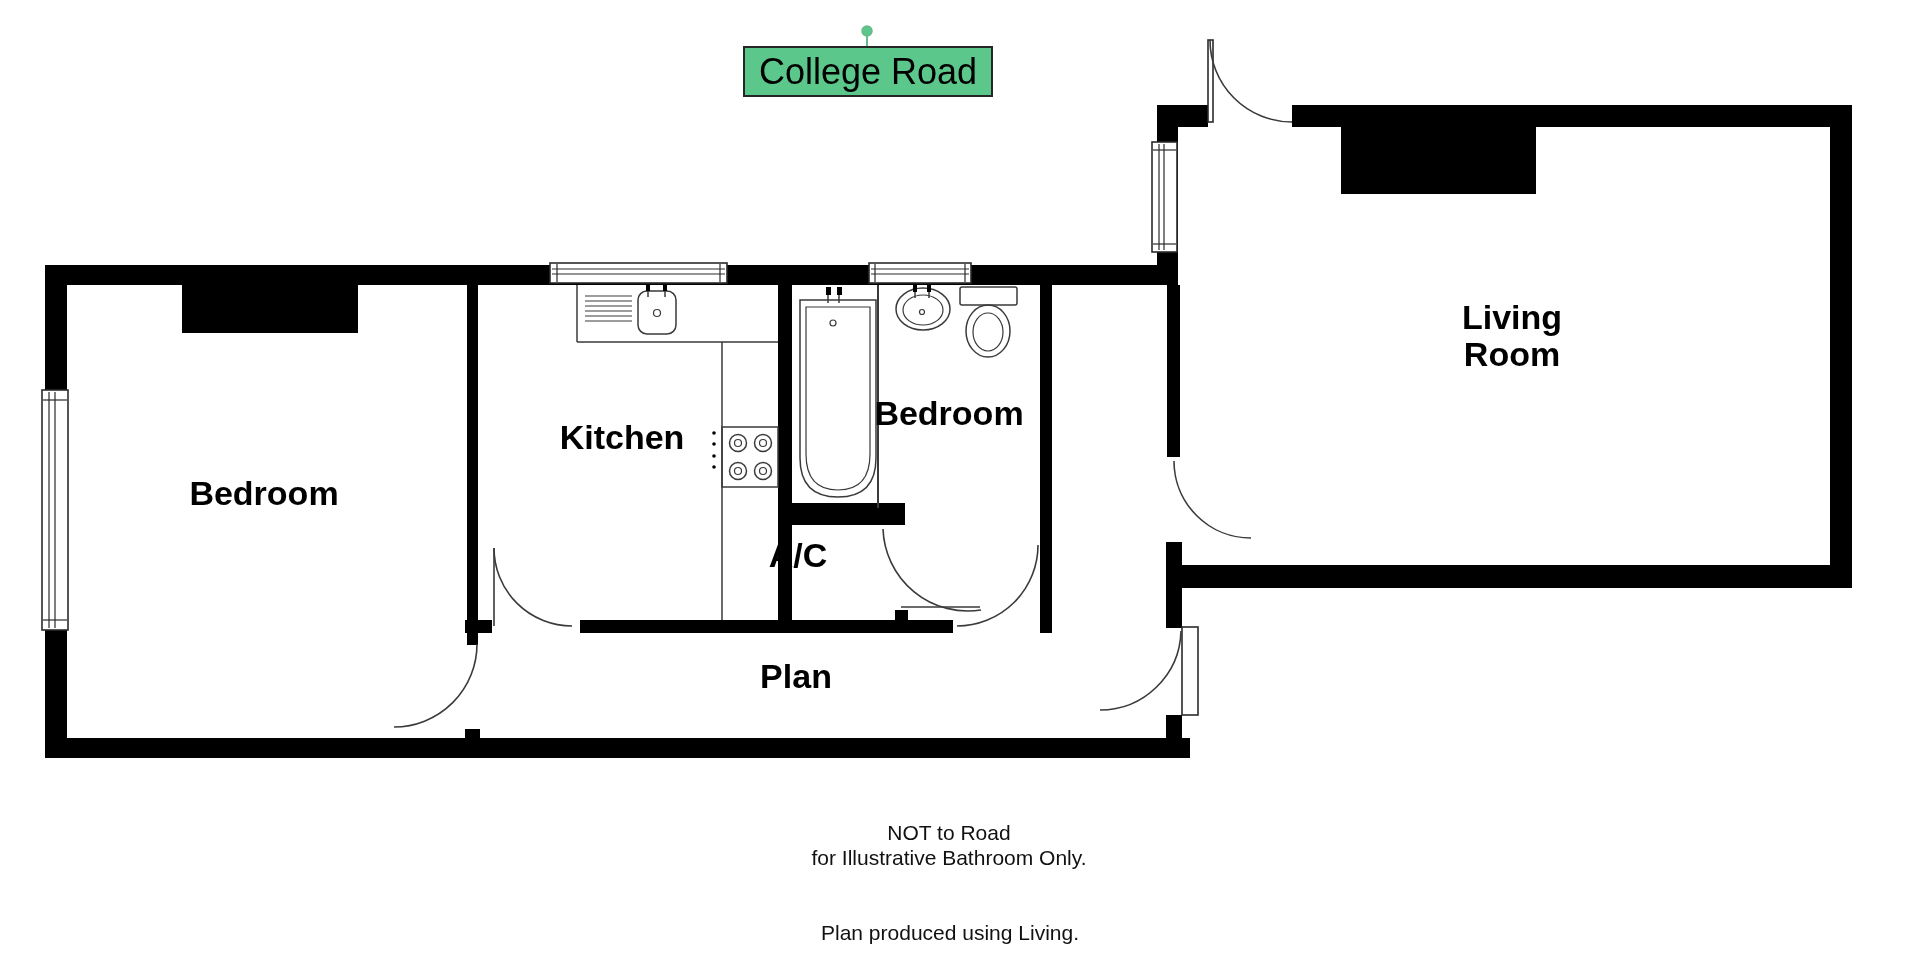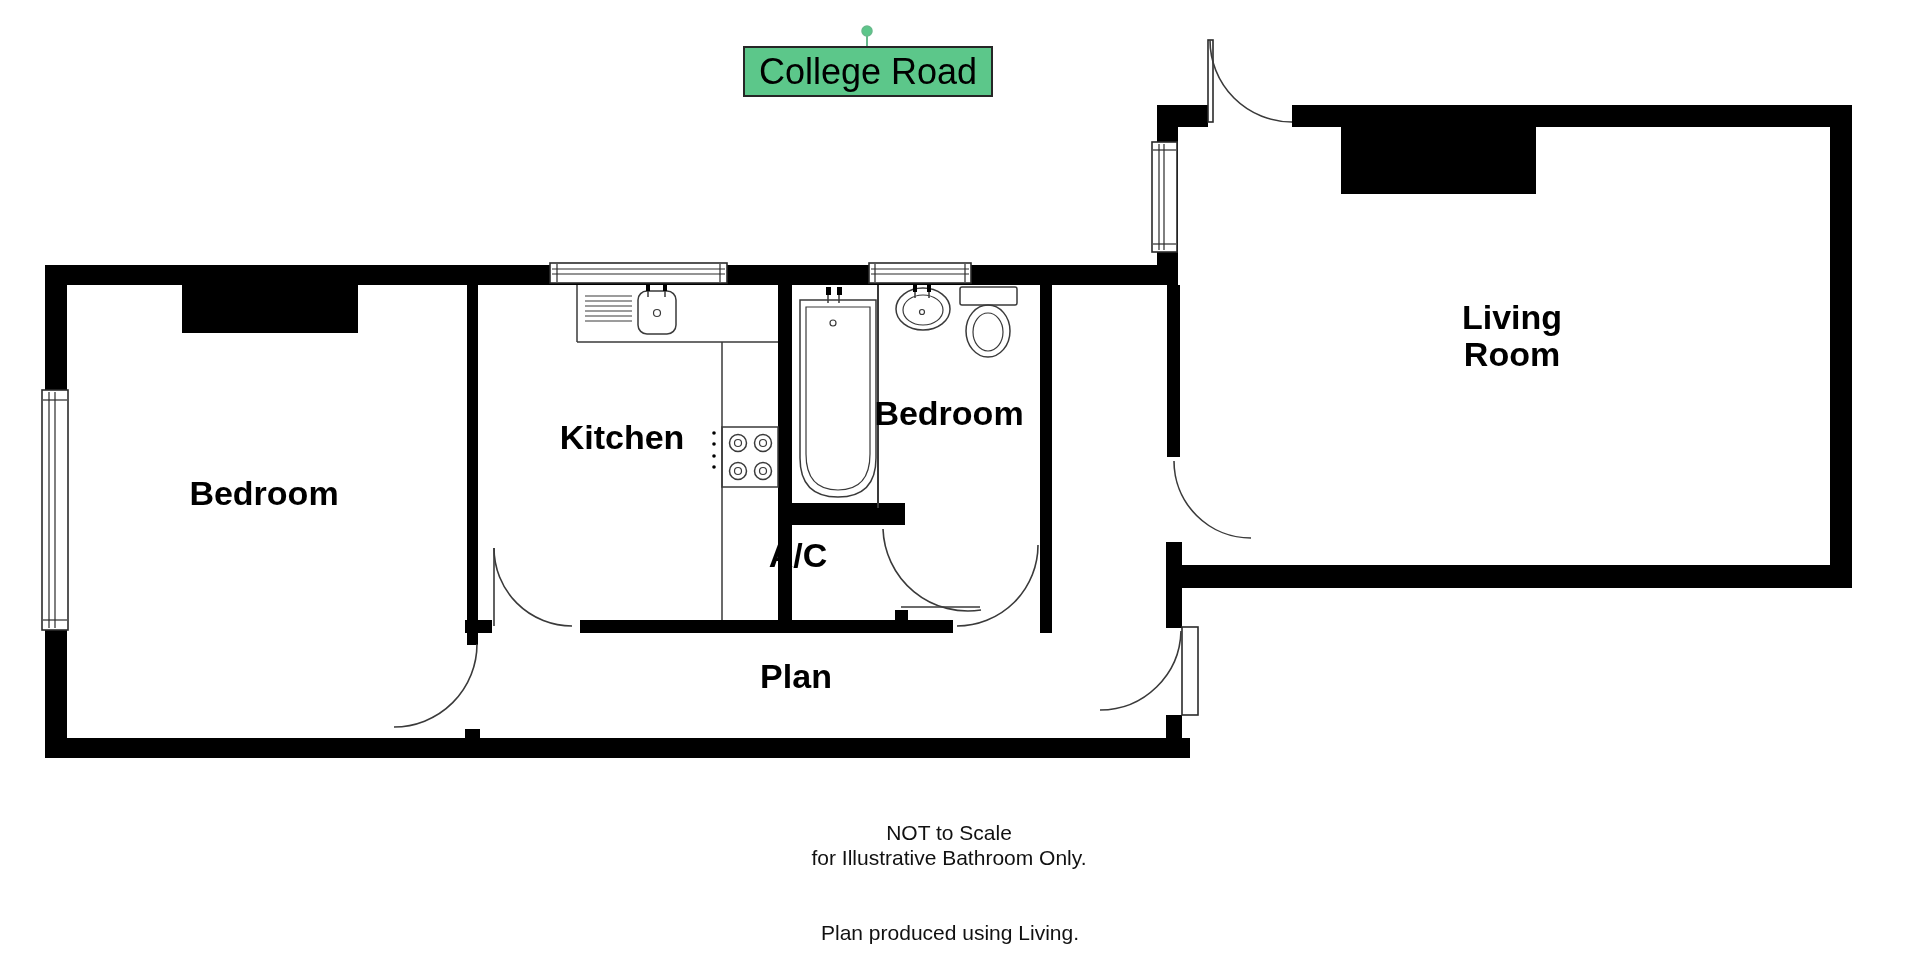--- a/index.html
+++ b/index.html
@@ -184,18 +184,18 @@
 
   <div class="room-label" style="left:264px;top:494px">Bedroom</div>
   <div class="room-label" style="left:622px;top:438px">Kitchen</div>
   <div class="room-label" style="left:949px;top:414px">Bedroom</div>
   <div class="room-label" style="left:798px;top:556px">A/C</div>
   <div class="room-label" style="left:796px;top:677px">Plan</div>
   <div class="room-label" style="left:1512px;top:336px">Living
 Room</div>
 
   <div class="footer" style="left:949px;top:820px">
-    <div>NOT to Scale</div>
+    <div>NOT to Road</div>
     <div>for Illustrative Bathroom Only.</div>
   </div>
   <div class="footer" style="left:950px;top:920px">Plan produced using Living.</div>
 
 </div>
 
 </body></html>

